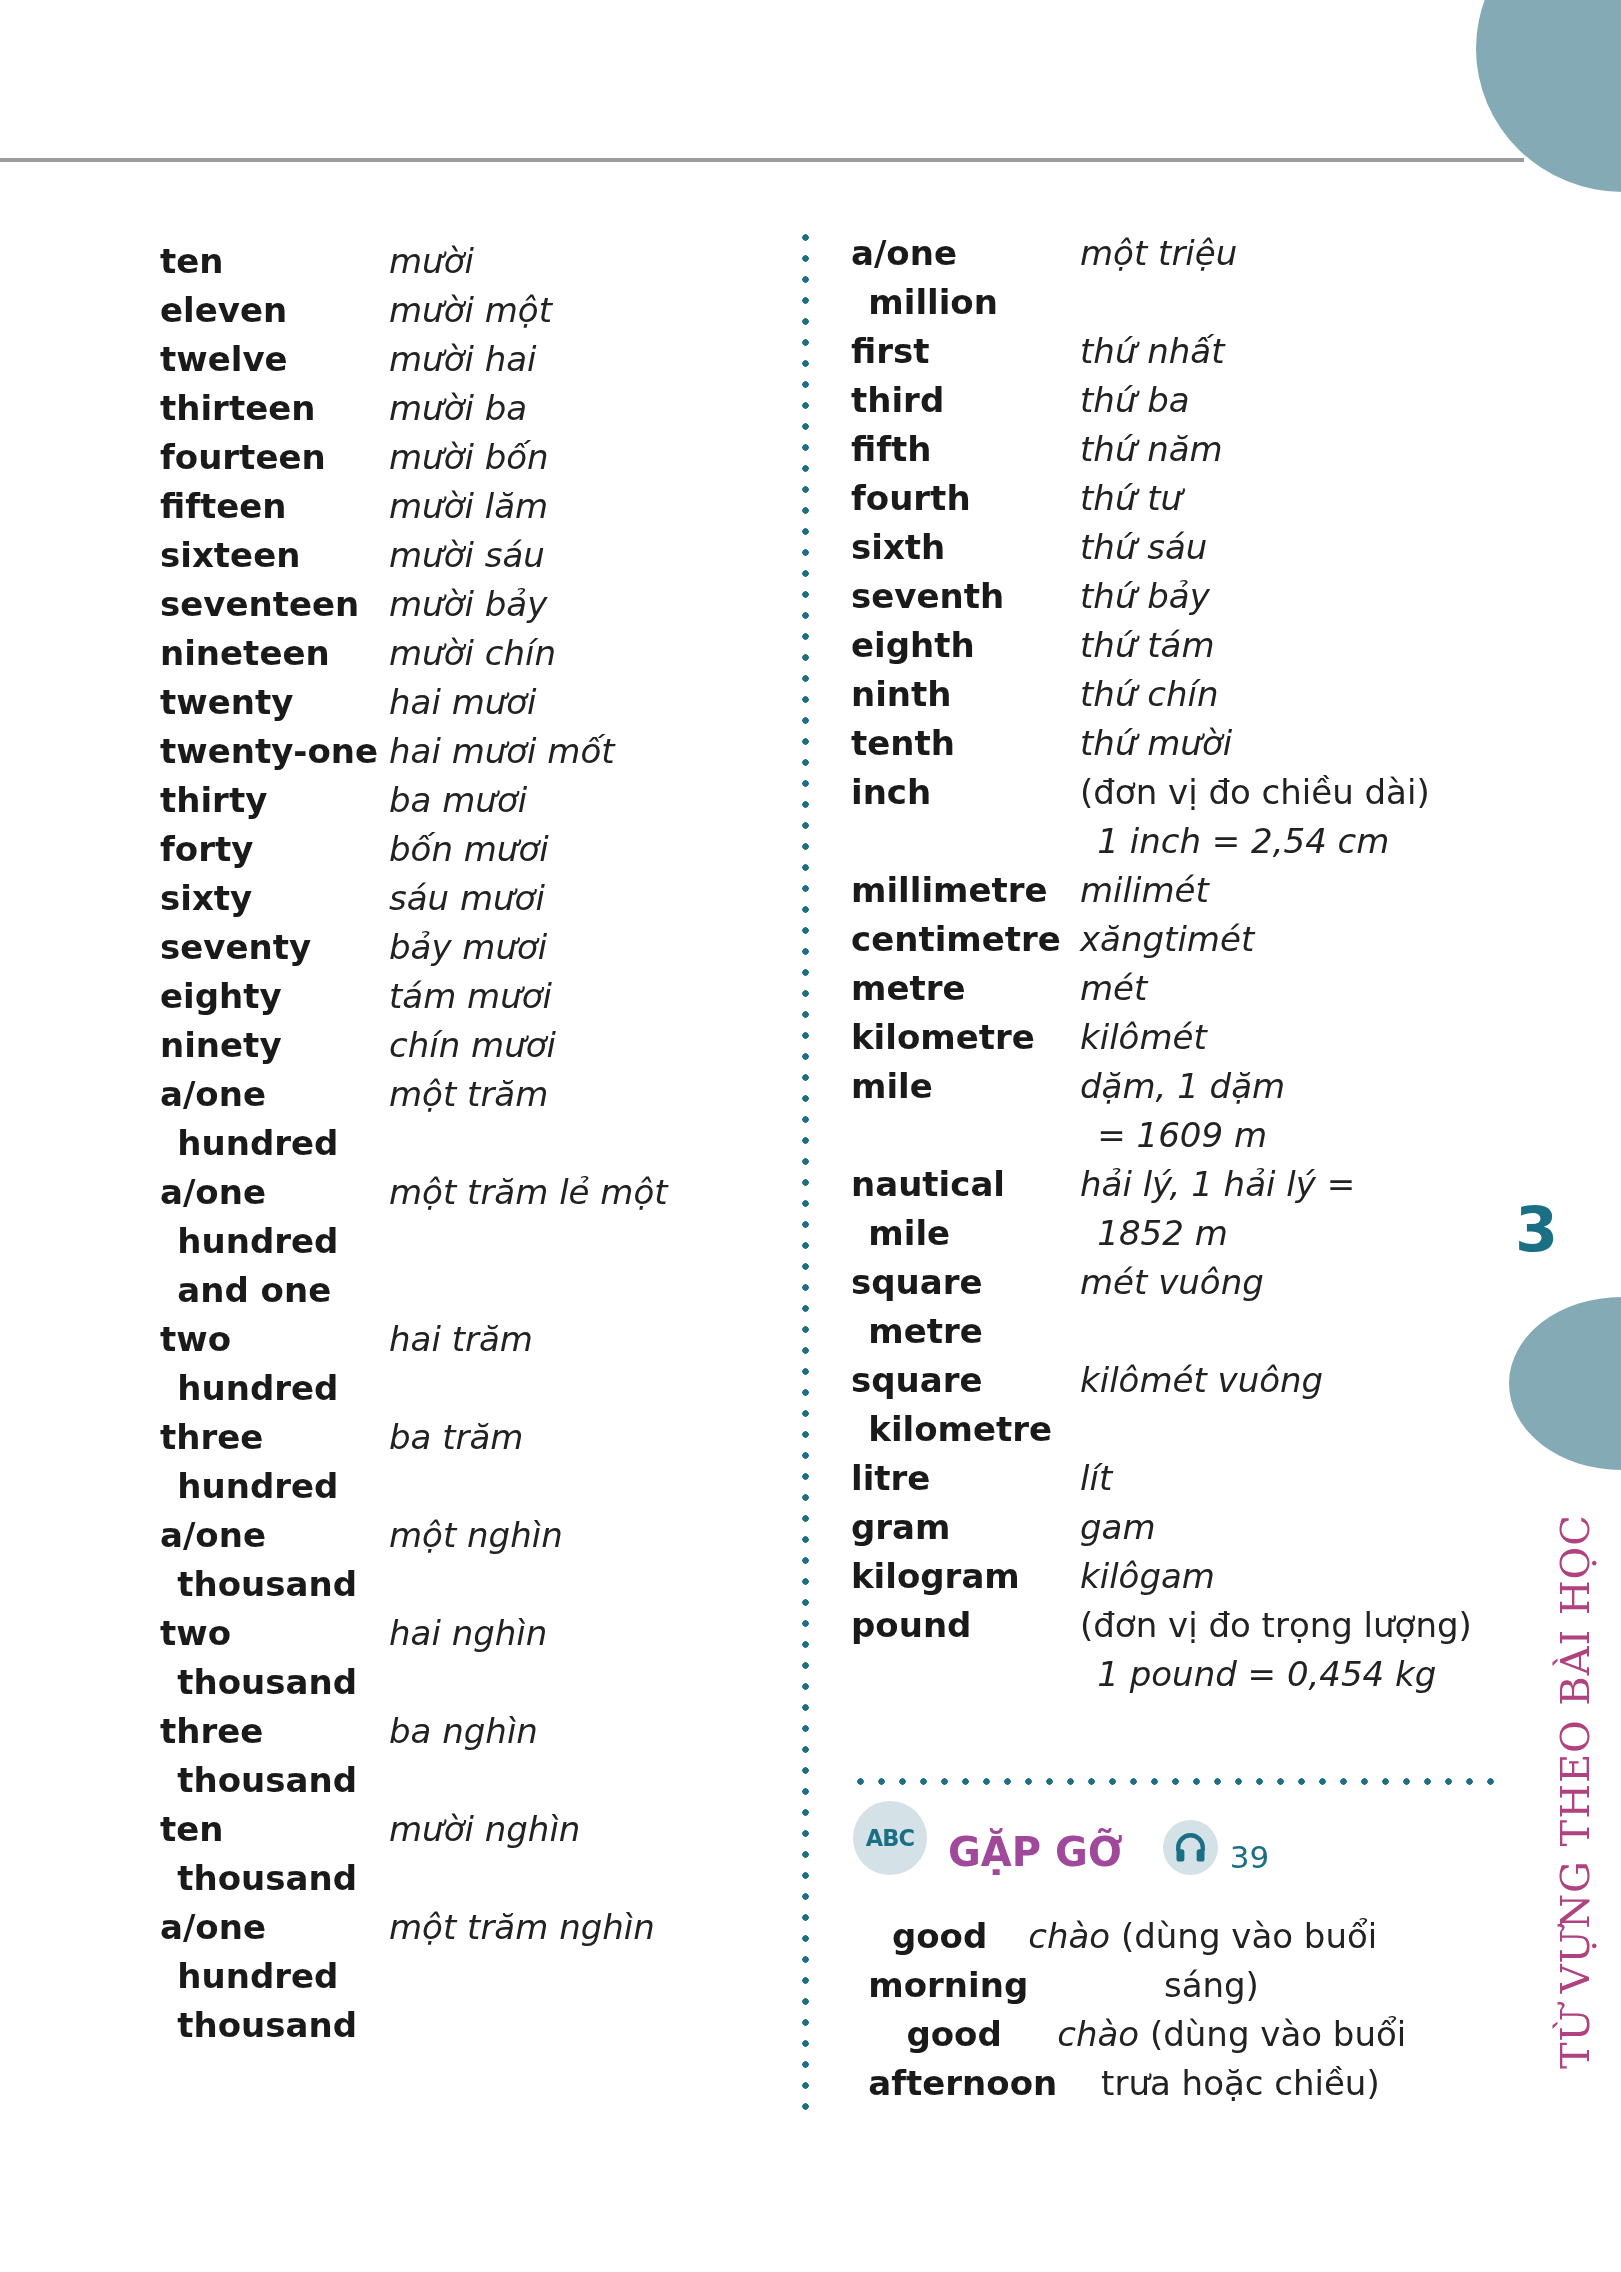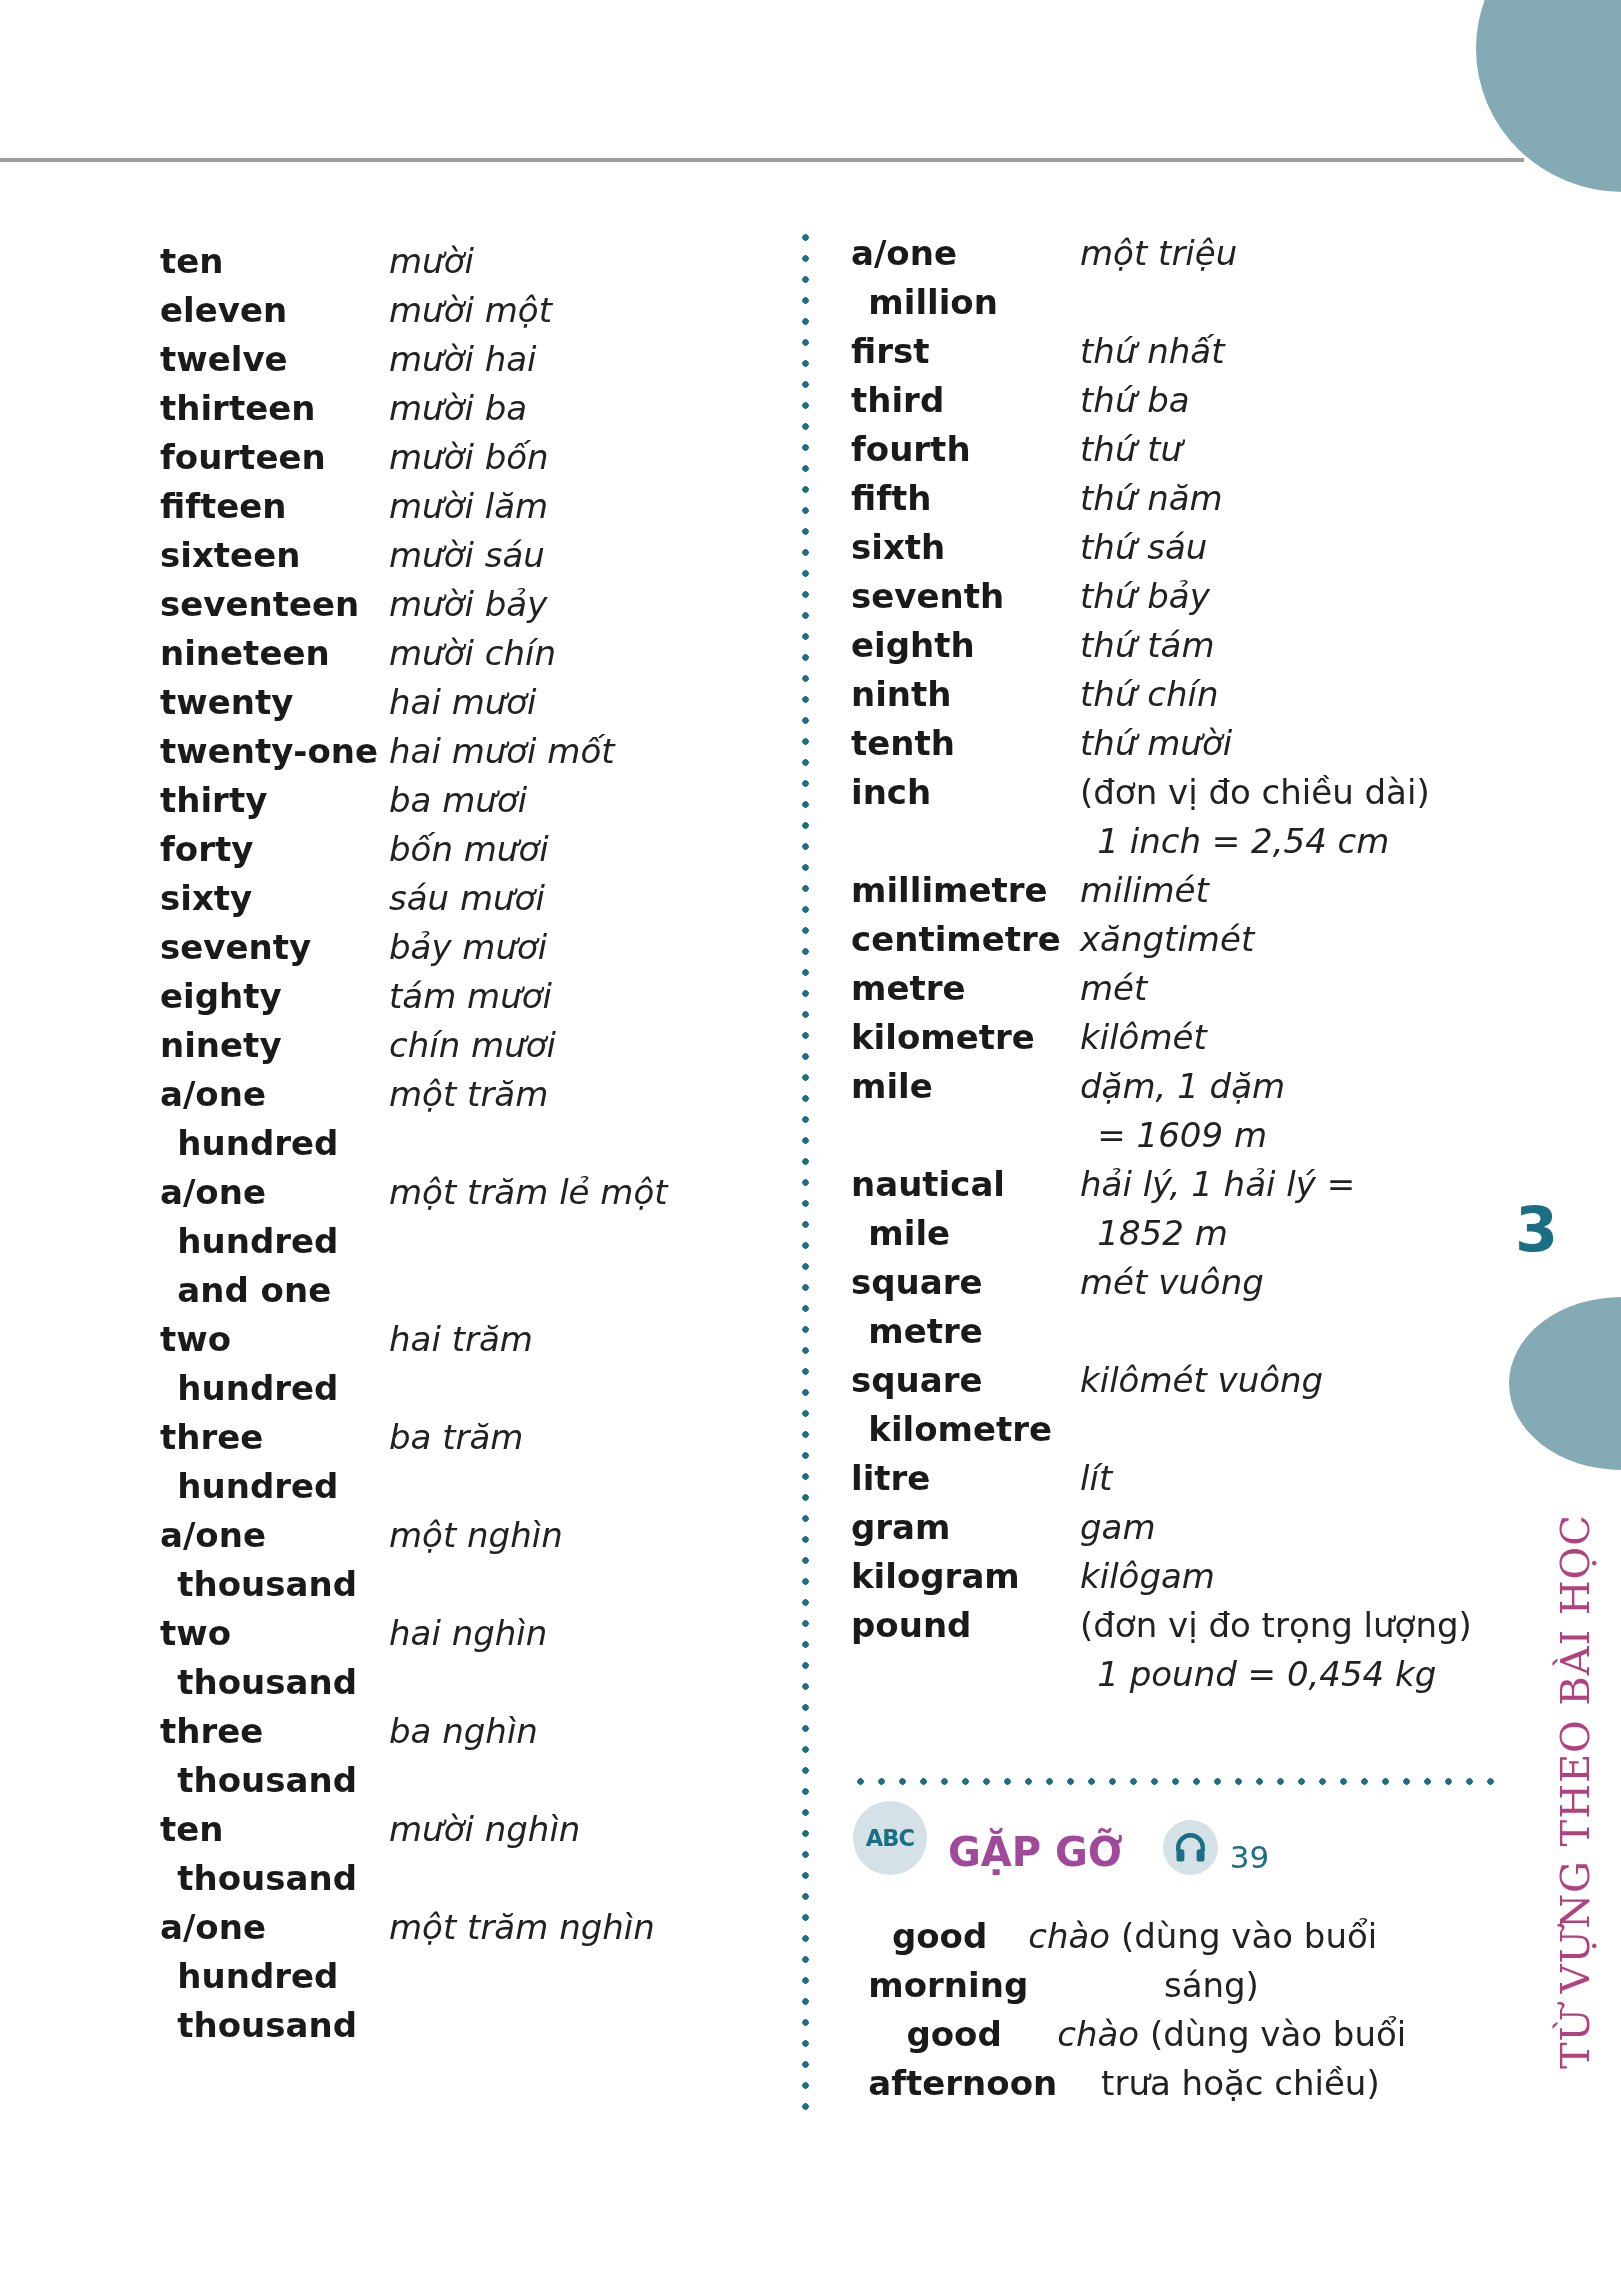--- a/index.html
+++ b/index.html
@@ -291,32 +291,32 @@
     <div class="entry">
       <div class="en">
         <span class="line">third</span>
       </div>
       <div class="vi">
         <span class="line it">thứ ba</span>
       </div>
     </div>
     <div class="entry">
       <div class="en">
+        <span class="line">fifth</span>
+      </div>
+      <div class="vi">
+        <span class="line it">thứ năm</span>
+      </div>
+    </div>
+    <div class="entry">
+      <div class="en">
         <span class="line">fourth</span>
       </div>
       <div class="vi">
         <span class="line it">thứ tư</span>
-      </div>
-    </div>
-    <div class="entry">
-      <div class="en">
-        <span class="line">fifth</span>
-      </div>
-      <div class="vi">
-        <span class="line it">thứ năm</span>
       </div>
     </div>
     <div class="entry">
       <div class="en">
         <span class="line">sixth</span>
       </div>
       <div class="vi">
         <span class="line it">thứ sáu</span>
       </div>
     </div>

